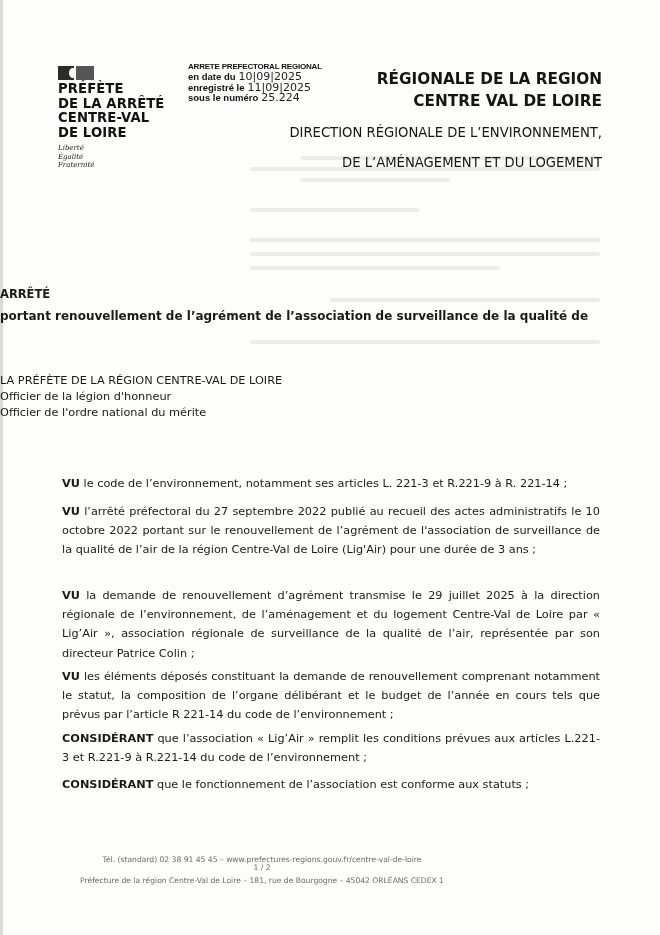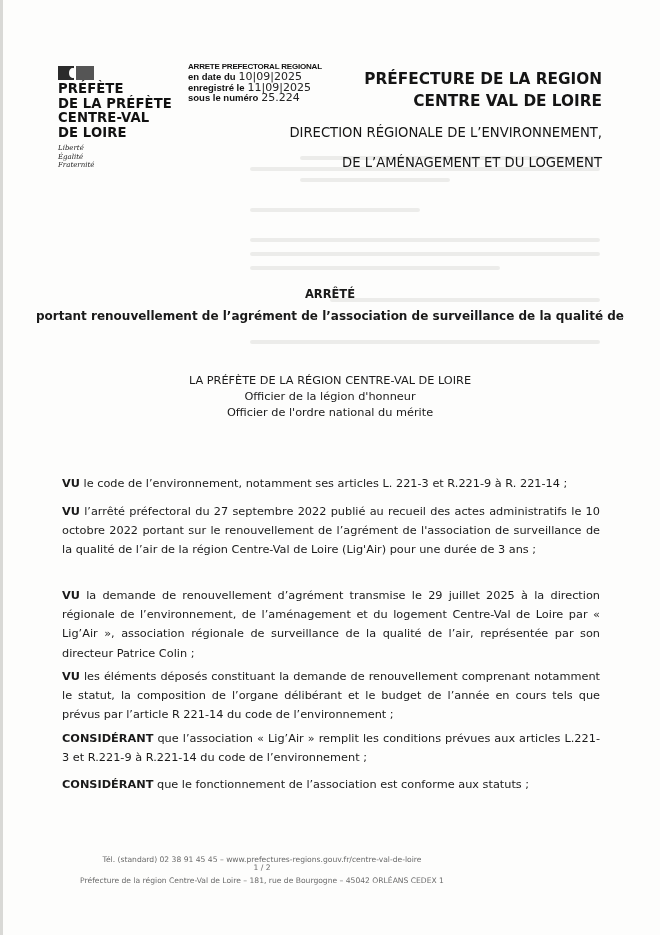--- a/index.html
+++ b/index.html
@@ -26,21 +26,21 @@
   .stamp .hw { font-family:"DejaVu Sans", sans-serif; font-size:11px; color:#222; margin-left:3px; font-weight:normal; }
 
   
   .hdr { position:absolute; right:58px; top:68px; text-align:right; }
   .hdr .h1 { font-weight:bold; font-size:15.3px; line-height:22px; color:#151515; }
   .hdr .h2 { font-size:13.2px; line-height:18px; color:#151515; margin-top:12px; }
 
   
   .ghost { position:absolute; height:4px; background:#ececea; border-radius:2px; }
 
-  .title { position:absolute; left:0; width:660px; text-align:center; }
+  .title { position:absolute; left:0; width:660px; text-align:left; }
   .arrete { top:287px; font-weight:bold; font-size:11.5px; }
   .subtitle { top:308px; font-weight:bold; font-size:12px; line-height:17px; }
   .prefete { top:373px; font-size:11.3px; line-height:16px; }
 
   .para { position:absolute; left:62px; width:538px; font-size:11.3px; line-height:19.2px; text-align:justify; color:#1a1a1a; }
   .para b { font-weight:bold; }
 
   .footer { position:absolute; left:0; width:524px; text-align:center; font-size:7.6px; line-height:11px; color:#6a6a6a; }
 </style>
 </head>
@@ -61,40 +61,40 @@
 
   <div class="logo">
     <div class="marianne">
       <div class="blk">
           <div class="face"></div>
         </div>
       <div class="blk2"></div>
     </div>
     <div class="logo-name">
       <div>PRÉFÈTE</div>
-      <div>DE LA PRÉFÈTE</div>
+      <div>DE LA ARRÊTÉ</div>
       <div>CENTRE-VAL</div>
       <div>DE LOIRE</div>
     </div>
     <div class="motto">
       <div>Liberté</div>
       <div>Égalité</div>
       <div>Fraternité</div>
     </div>
   </div>
 
   <div class="stamp">
     <div class="t">ARRETE PREFECTORAL REGIONAL</div>
     <div><span class="lbl">en date du</span><span class="hw">10|09|2025</span></div>
     <div><span class="lbl">enregistré le</span><span class="hw">11|09|2025</span></div>
     <div><span class="lbl">sous le numéro</span><span class="hw">25.224</span></div>
   </div>
 
   <div class="hdr">
-    <div class="h1">PRÉFECTURE DE LA REGION</div>
+    <div class="h1">RÉGIONALE DE LA REGION</div>
     <div class="h1">CENTRE VAL DE LOIRE</div>
     <div class="h2">DIRECTION RÉGIONALE DE L’ENVIRONNEMENT,</div>
     <div class="h2">DE L’AMÉNAGEMENT ET DU LOGEMENT</div>
   </div>
 
   <div class="title arrete">ARRÊTÉ</div>
   <div class="title subtitle">
     <div>portant renouvellement de l’agrément de l’association de surveillance de la qualité de</div>
   </div>
   <div class="title prefete">

